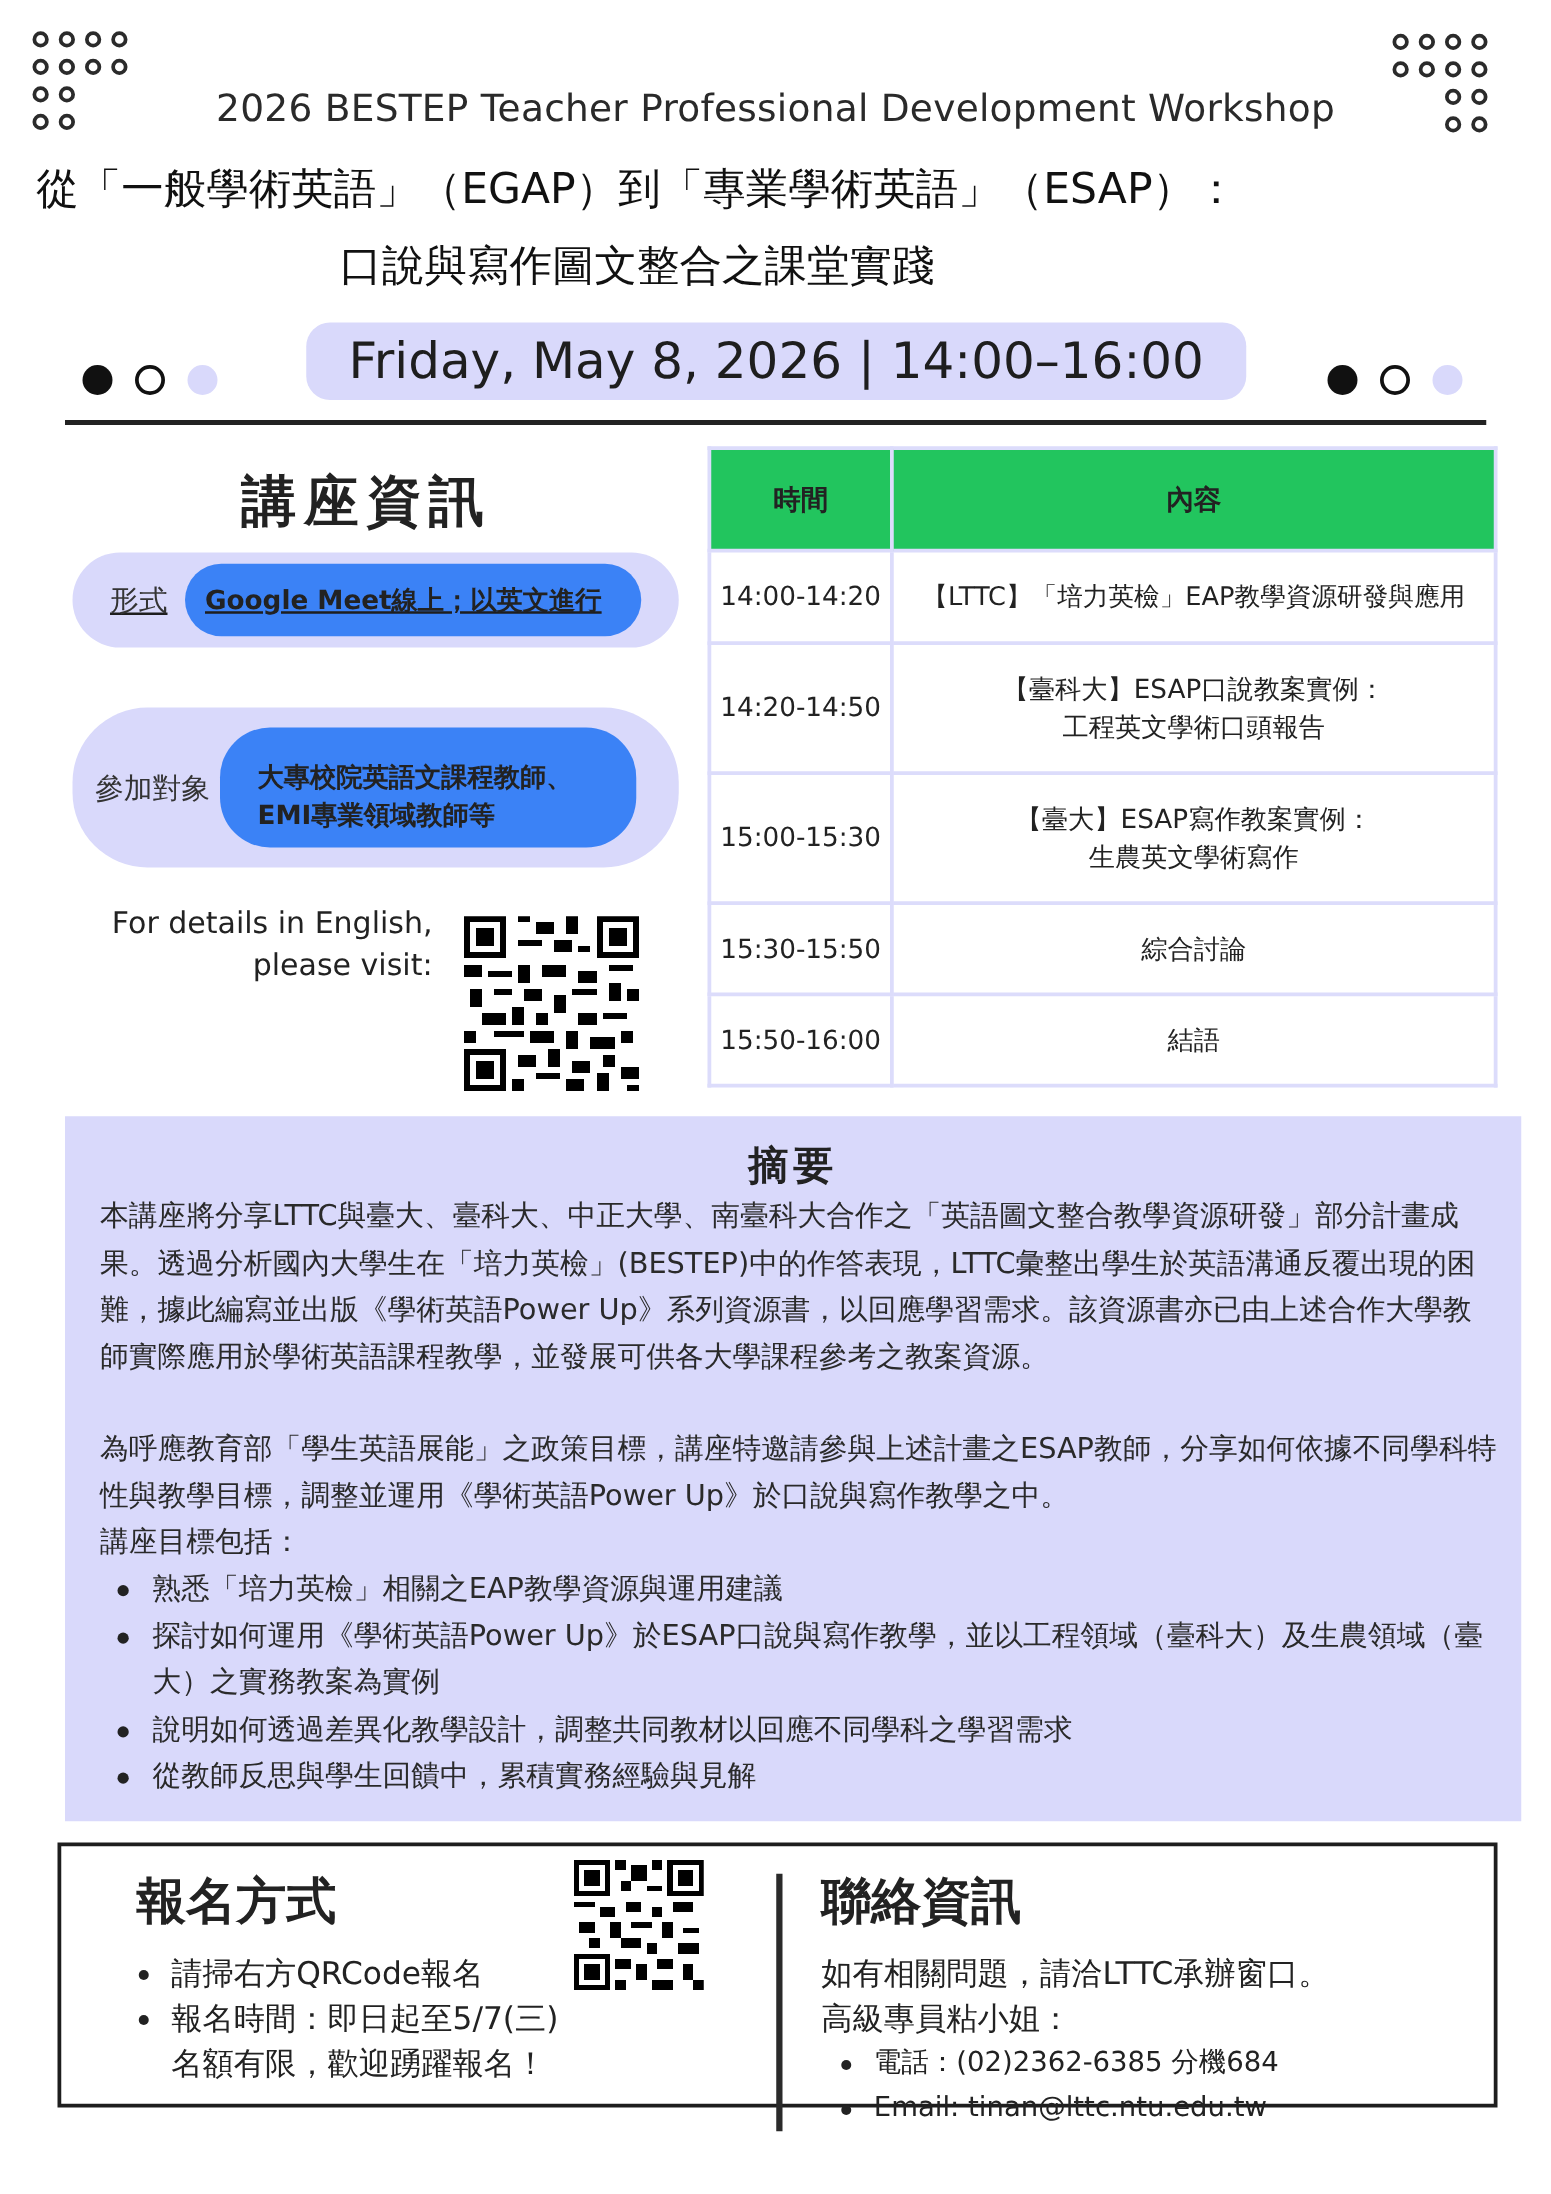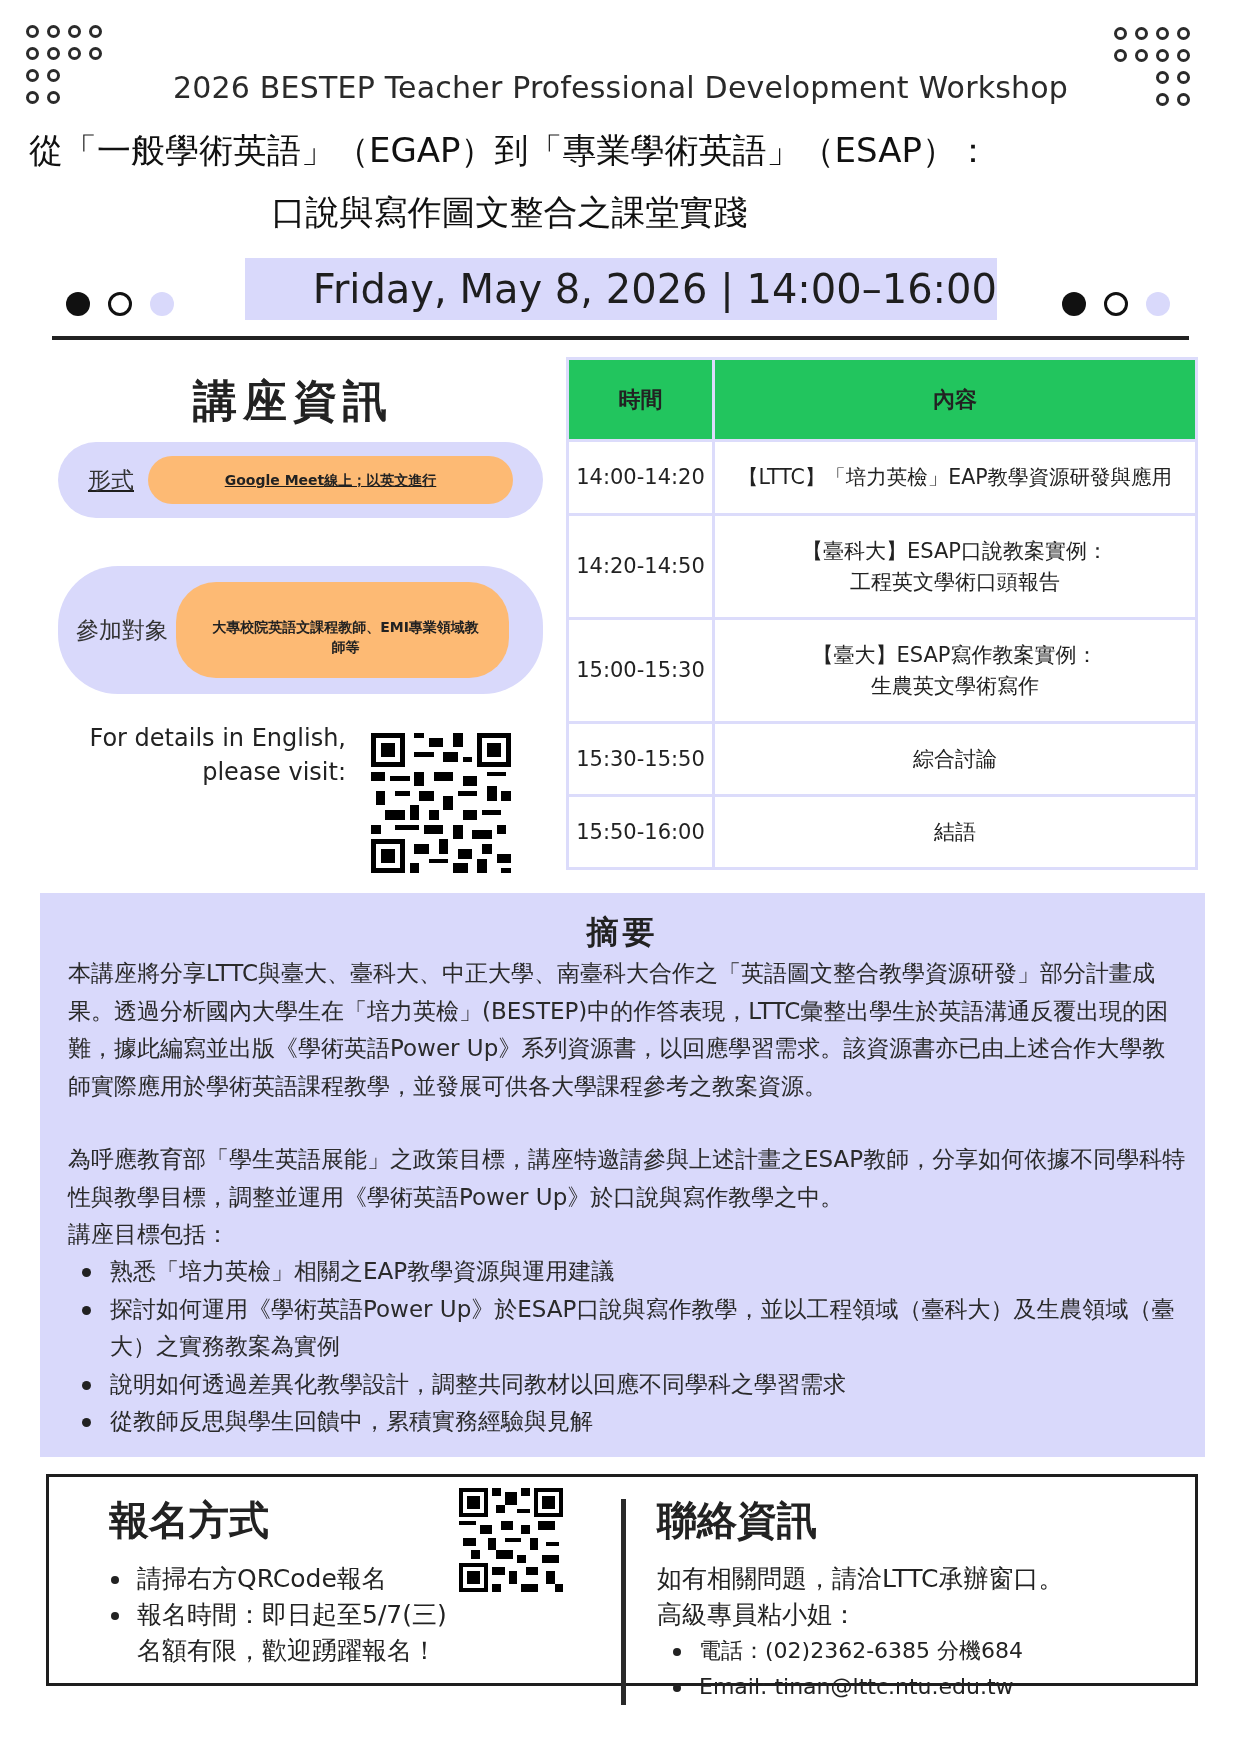--- a/index.html
+++ b/index.html
@@ -10,54 +10,54 @@
   .dots .d { width: 13px; height: 13px; border: 3.5px solid #2b2b2b; border-radius: 50%; }
   .dots .blank { width: 13px; height: 13px; }
   .dots-left { left: 26px; top: 25px; grid-template-columns: repeat(4, 13px); column-gap: 8px; row-gap: 9px; }
   .dots-right { left: 1114px; top: 27px; grid-template-columns: repeat(4, 13px); column-gap: 8px; row-gap: 9px; }
 
   .subtitle { position: absolute; left: 0; width: 1241px; top: 70px; text-align: center; font-size: 30px; font-weight: 400; color: #2a2a2a; letter-spacing: 0.2px; }
   .title { position: absolute; left: 0; width: 1019px; text-align: center; font-size: 34px; font-weight: 400; color: #111; }
   .title.l1 { top: 128px; }
   .title.l2 { top: 190px; }
 
-  .date-box { position: absolute; left: 245px; top: 258px; width: 752px; height: 62px; background: #d9d9fb; text-align: right; font-size: 40px; line-height: 62px; color: #1e1e1e; }
+  .date-box { position: absolute; left: 245px; top: 258px; width: 752px; height: 62px; background: #d9d9fb; text-align: center; font-size: 40px; line-height: 62px; color: #1e1e1e; border-radius: 19px; }
 
   .pill-dots { position: absolute; top: 292px; display: flex; gap: 18px; align-items: center; }
   .pill-dots .c { width: 24px; height: 24px; border-radius: 50%; }
   .c.black { background: #111; }
   .c.ring { border: 3px solid #111; background: #fff; }
   .c.lav { background: #d9d9fb; }
   .pd-left { left: 66px; }
   .pd-right { left: 1062px; }
 
   .rule { position: absolute; left: 52px; top: 336px; width: 1137px; height: 4px; background: #222; }
 
   .info-title { position: absolute; left: 60px; width: 466px; top: 372px; text-align: center; font-size: 44px; font-weight: 700; letter-spacing: 6px; color: #222; }
 
   .info-pill { position: absolute; left: 58px; width: 485px; background: #d9d9fb; border-radius: 60px; display: flex; align-items: center; }
   .info-pill .lbl { font-size: 23px; color: #333; white-space: nowrap; }
-  .info-pill .val { background: #fdba74; border-radius: 40px; font-size: 14px; font-weight: 700; color: #222; line-height: 1.45; text-align: center; }
+  .info-pill .val { background: #3b82f6; border-radius: 40px; font-size: 21px; font-weight: 700; color: #222; line-height: 1.45; }
   .pill1 { top: 442px; height: 76px; padding-left: 30px; text-decoration: underline; }
   .pill1 .val { margin-left: 14px; padding: 14px 16px; width: 365px; }
   .pill2 { top: 566px; height: 128px; padding-left: 18px; }
   .pill2 .val { margin-left: 8px; padding: 28px 24px 14px 30px; width: 333px; height: 96px; display: flex; align-items: center; }
 
   .eng-note { position: absolute; left: 60px; width: 286px; top: 721px; text-align: right; font-size: 24px; line-height: 34px; color: #222; }
   .qr { position: absolute; background: #fff; }
   .qr1 { left: 369px; top: 733px; width: 144px; height: 140px; }
   .qr2 { left: 459px; top: 1488px; width: 104px; height: 104px; }
 
   .sched { position: absolute; left: 566px; top: 357px; width: 632px; border-collapse: collapse; }
   .sched th, .sched td { border: 3px solid #dcdcfb; text-align: center; }
   .sched th { background: #22c55e; height: 82px; font-size: 22px; font-weight: 700; color: #222; }
   .sched td { font-size: 21px; color: #222; line-height: 1.45; }
   .sched td.time { width: 146px; }
 
-  .abstract { position: absolute; left: 40px; top: 893px; width: 1165px; height: 564px; background: #d9d9fb; }
+  .abstract { position: absolute; left: 52px; top: 893px; width: 1165px; height: 564px; background: #d9d9fb; }
   .abstract h2 { position: absolute; left: 0; width: 100%; top: 18px; text-align: center; font-size: 32px; font-weight: 700; letter-spacing: 4px; color: #222; }
   .abstract p { position: absolute; left: 28px; width: 1120px; font-size: 23px; line-height: 37.5px; color: #2a2a2a; }
   .abstract .p1 { top: 62px; }
   .abstract .p2 { top: 248px; }
   .abstract .p3 { top: 323px; }
   .abstract ul { position: absolute; left: 28px; top: 360px; width: 1120px; list-style: none; }
   .abstract li { position: relative; padding-left: 42px; font-size: 23px; line-height: 37.5px; color: #2a2a2a; }
   .abstract li::before { content: ""; position: absolute; left: 14px; top: 15px; width: 9px; height: 9px; border-radius: 50%; background: #222; }
 
   .bottom-box { position: absolute; left: 46px; top: 1474px; width: 1152px; height: 212px; border: 3px solid #1e1e1e; }

